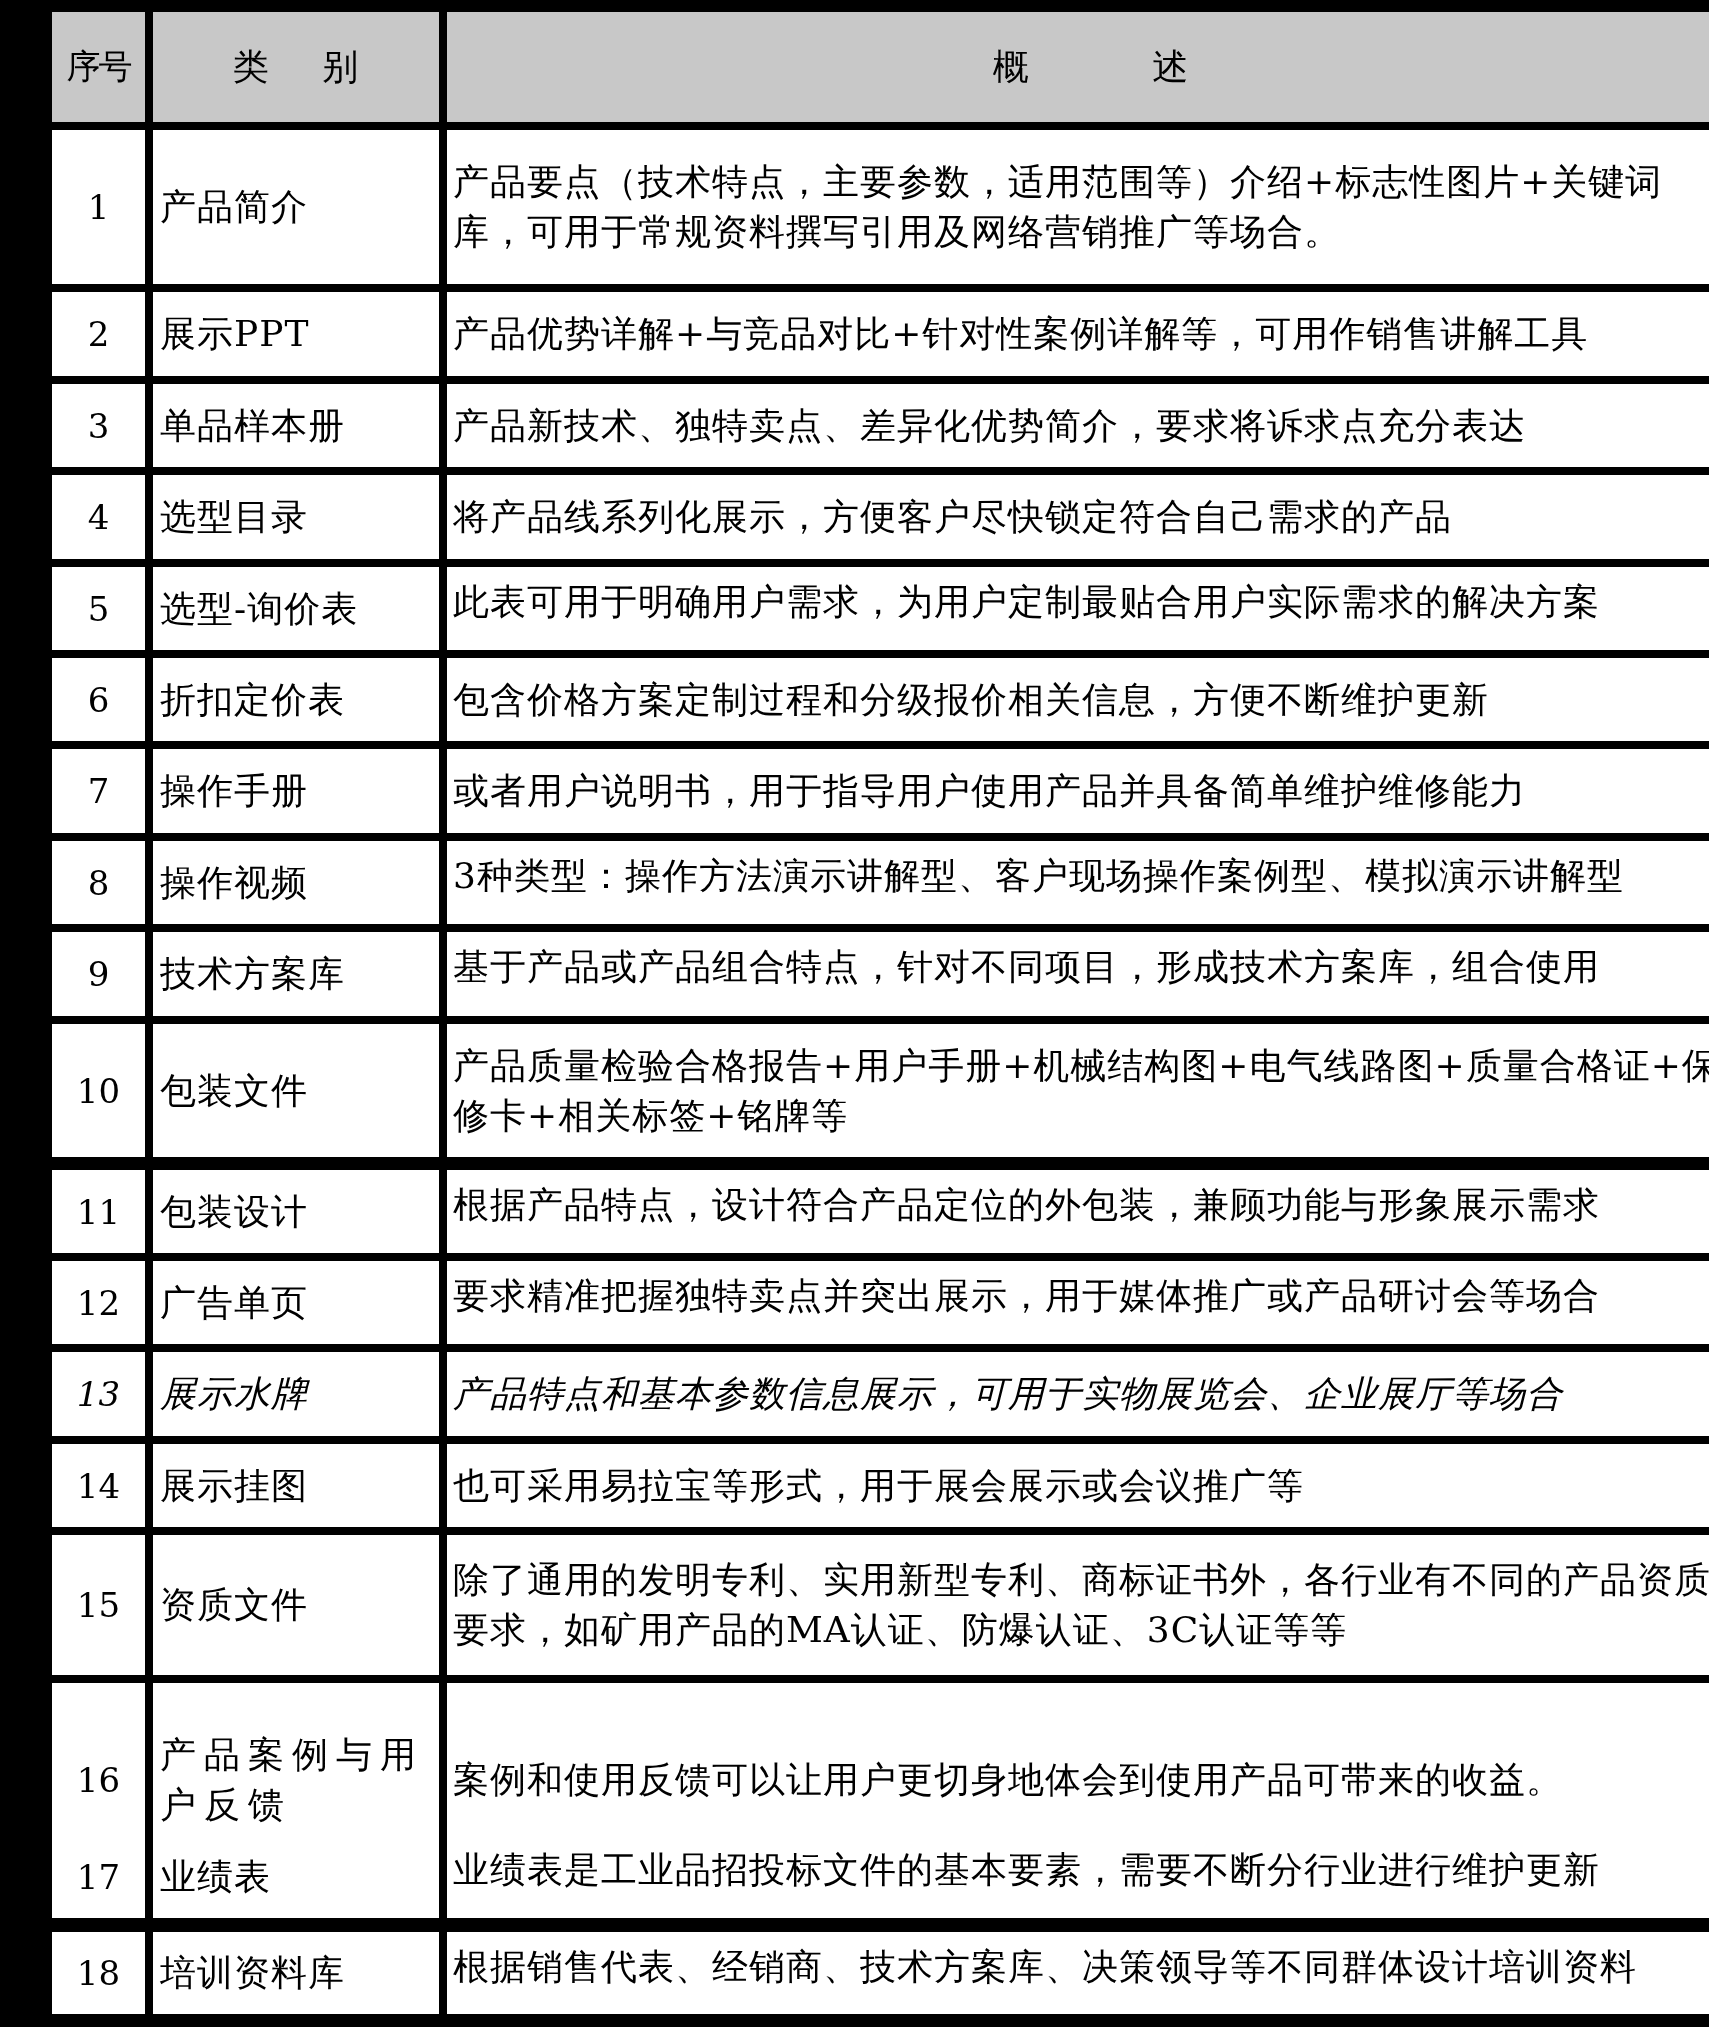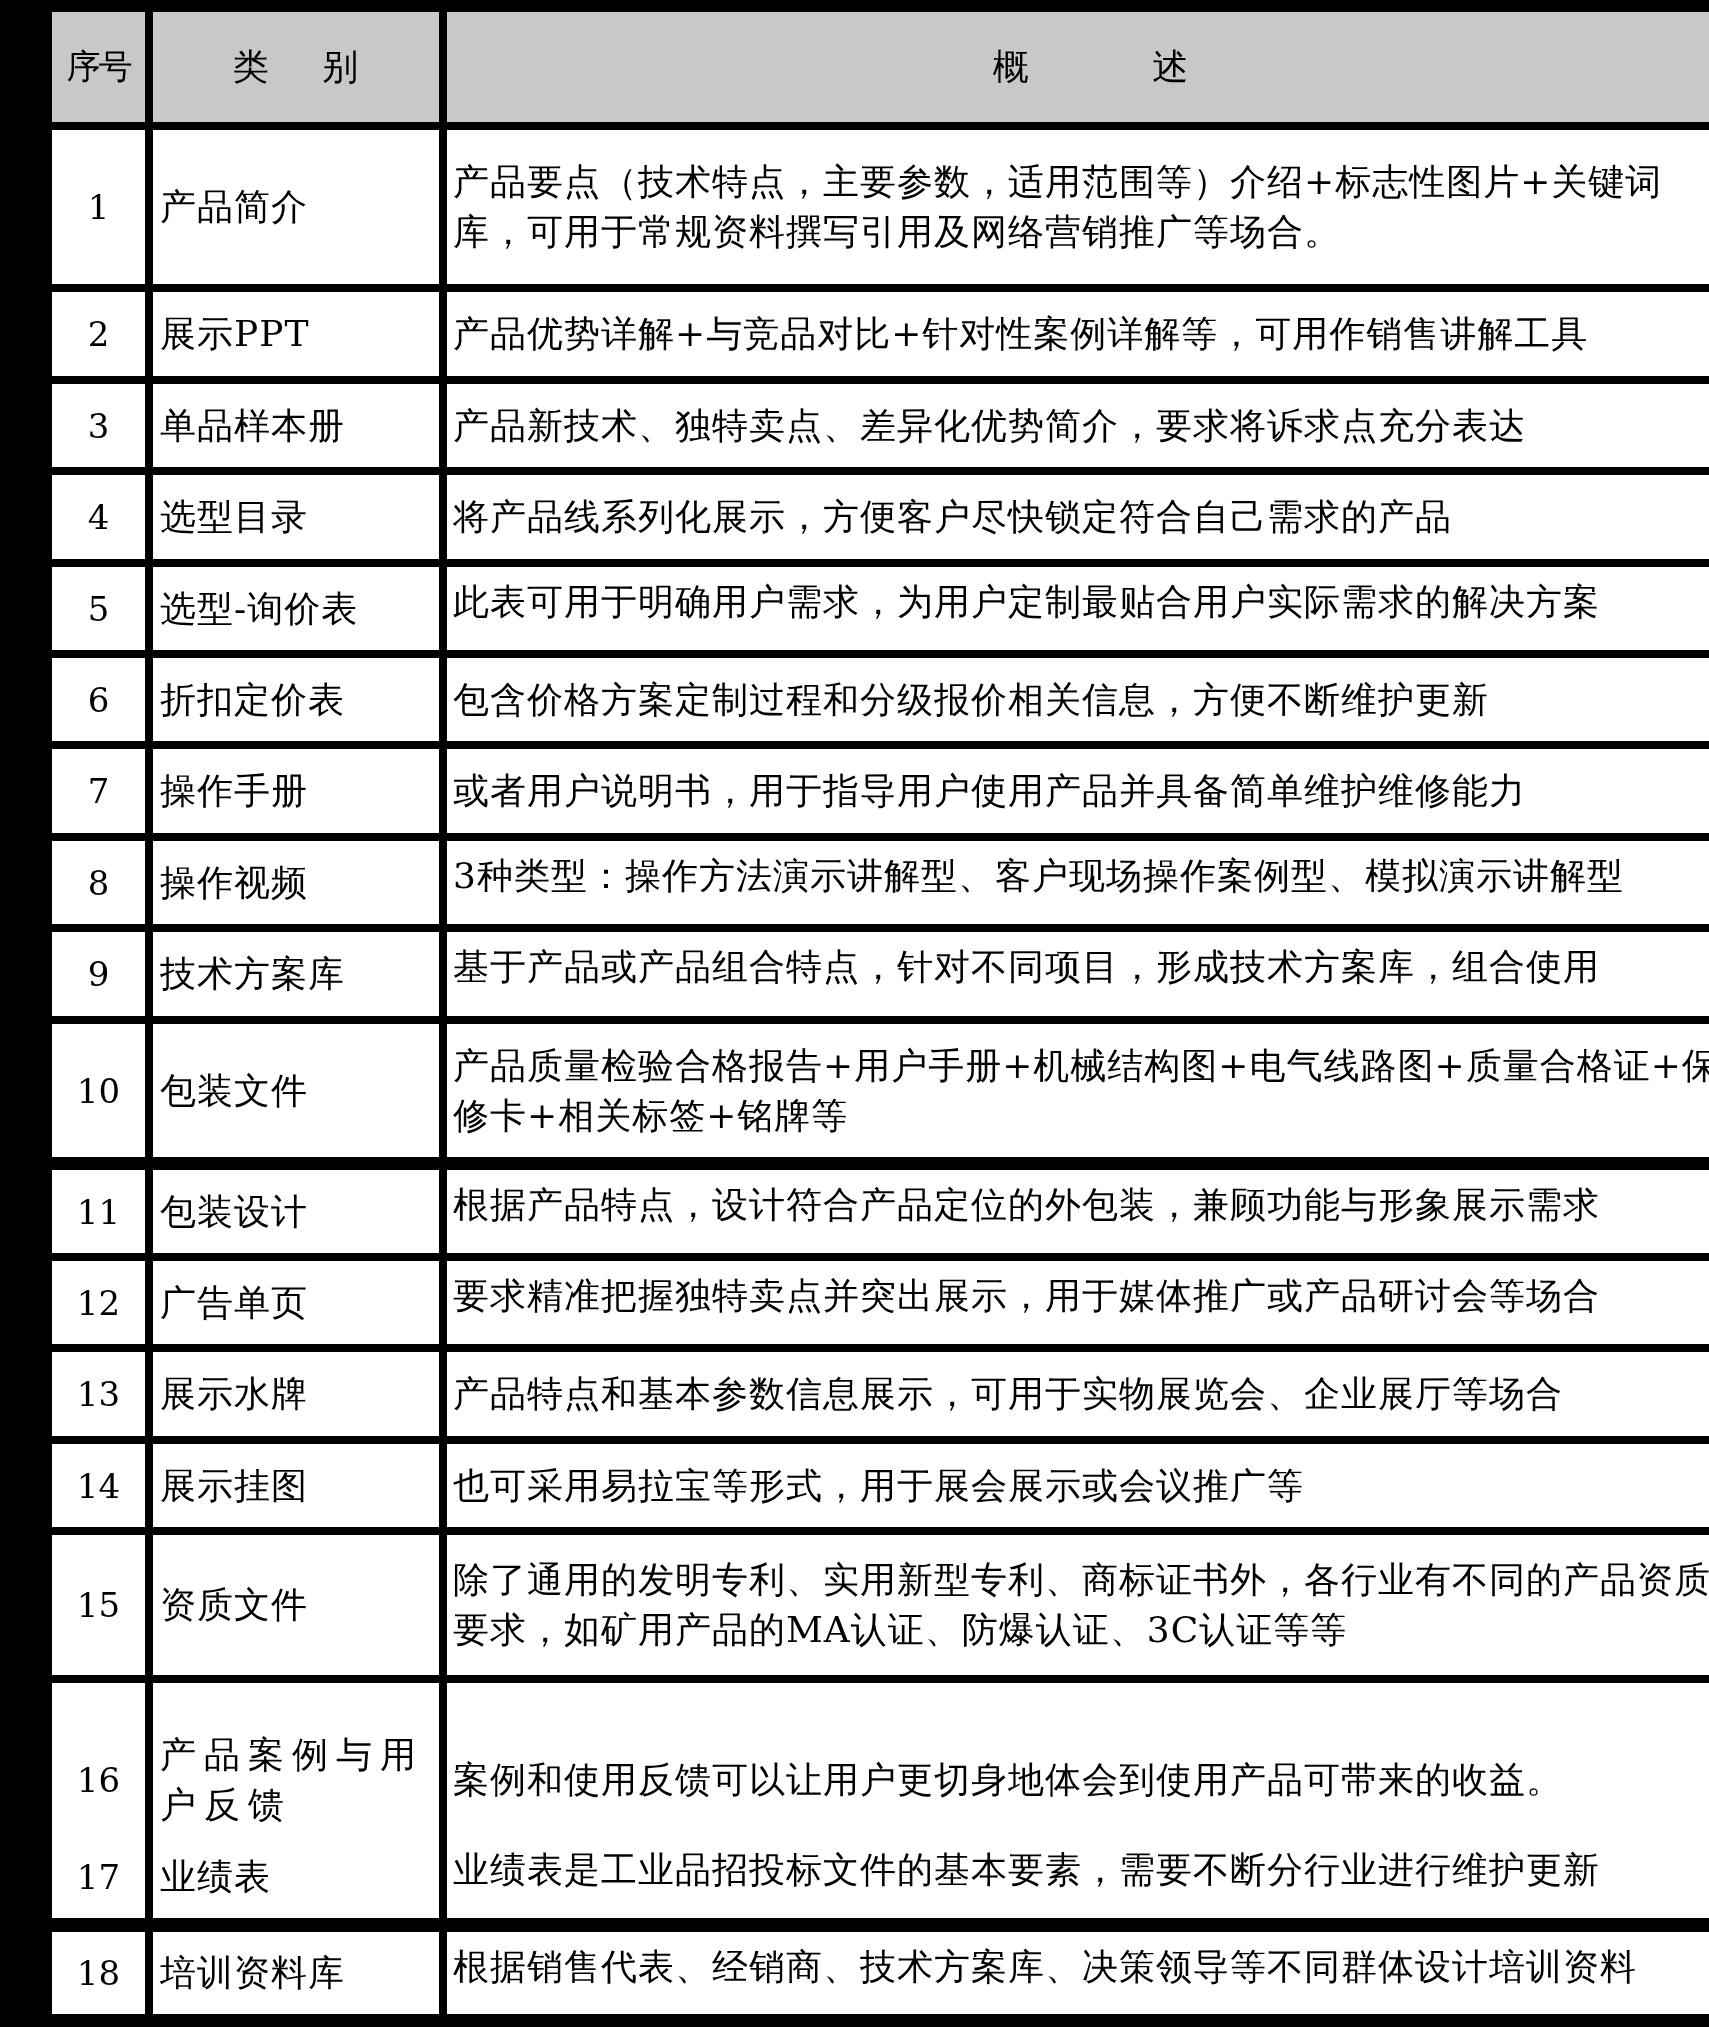--- a/index.html
+++ b/index.html
@@ -253,21 +253,21 @@
         <span>12</span>
       </div>
     <div class="cell c-cat">
         <span>广告单页</span>
       </div>
     <div class="cell c-desc top">
         <span>要求精准把握独特卖点并突出展示，用于媒体推广或产品研讨会等场合</span>
       </div>
   </div>
 
-  <div class="row" style="top:1352px;height:84px;">
+  <div class="row" style="top:1352px;height:84px;font-style:italic;">
     <div class="cell c-no">
         <span>13</span>
       </div>
     <div class="cell c-cat">
         <span>展示水牌</span>
       </div>
     <div class="cell c-desc">
         <span>产品特点和基本参数信息展示，可用于实物展览会、企业展厅等场合</span>
       </div>
   </div>

